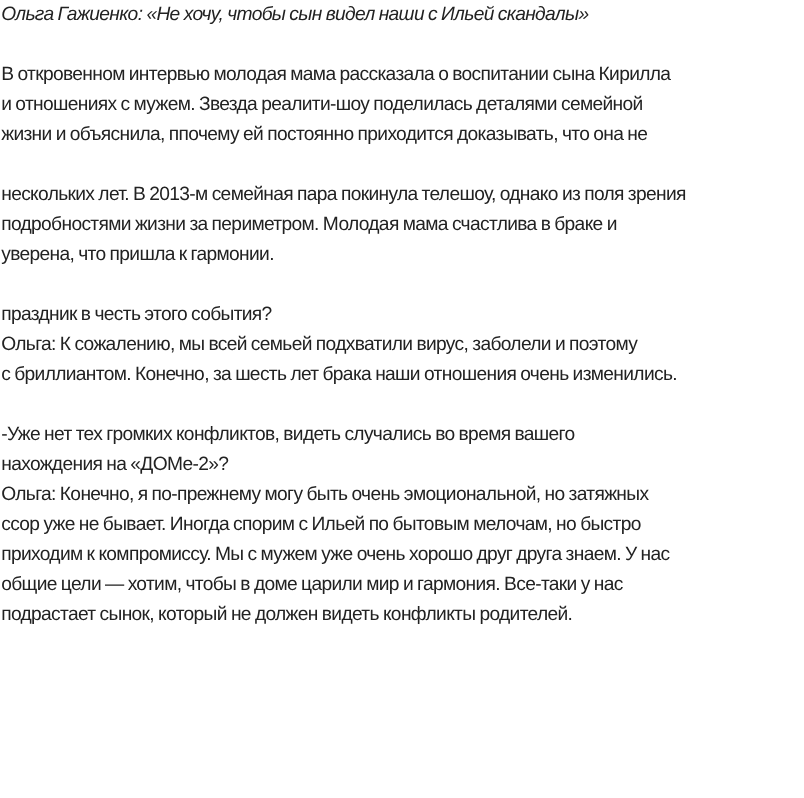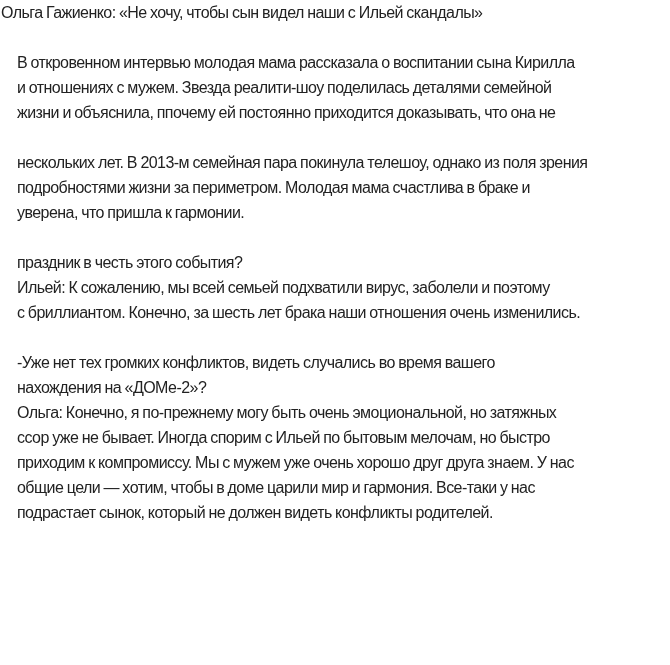--- a/index.html
+++ b/index.html
@@ -18,30 +18,30 @@
   .article {
     padding: 0 0 0 1px;
     width: 668px;
   }
   .line-block {
     letter-spacing: -0.55px;
     word-spacing: -0.5px;
     line-height: 25px;
     margin: 0;
     white-space: nowrap;
-    padding-left: 16px;
   }
   .title {
     margin: 0;
     padding-top: 0;
     font-weight: normal;
     font-size: 16px;
     line-height: 25px;
     letter-spacing: -0.55px;
     word-spacing: -0.5px;
+    font-style: italic;
   }
   .para {
     margin-top: 25px;
   }
   .qa {
     margin-top: 25px;
   }
   .line {
     display: block;
     height: 25px;
@@ -60,21 +60,21 @@
   </div>
 
   <div class="line-block para">
     <span class="line">нескольких лет. В 2013-м семейная пара покинула телешоу, однако из поля зрения</span>
     <span class="line">подробностями жизни за периметром. Молодая мама счастлива в браке и</span>
     <span class="line">уверена, что пришла к гармонии.</span>
   </div>
 
   <div class="line-block qa">
     <span class="line">праздник в честь этого события?</span>
-    <span class="line">Ильей: К сожалению, мы всей семьей подхватили вирус, заболели и поэтому</span>
+    <span class="line">Ольга: К сожалению, мы всей семьей подхватили вирус, заболели и поэтому</span>
     <span class="line">с бриллиантом. Конечно, за шесть лет брака наши отношения очень изменились.</span>
   </div>
 
   <div class="line-block qa">
     <span class="line">-Уже нет тех громких конфликтов, видеть случались во время вашего</span>
     <span class="line">нахождения на «ДОМе-2»?</span>
     <span class="line">Ольга: Конечно, я по-прежнему могу быть очень эмоциональной, но затяжных</span>
     <span class="line">ссор уже не бывает. Иногда спорим с Ильей по бытовым мелочам, но быстро</span>
     <span class="line">приходим к компромиссу. Мы с мужем уже очень хорошо друг друга знаем. У нас</span>
     <span class="line">общие цели — хотим, чтобы в доме царили мир и гармония. Все-таки у нас</span>

